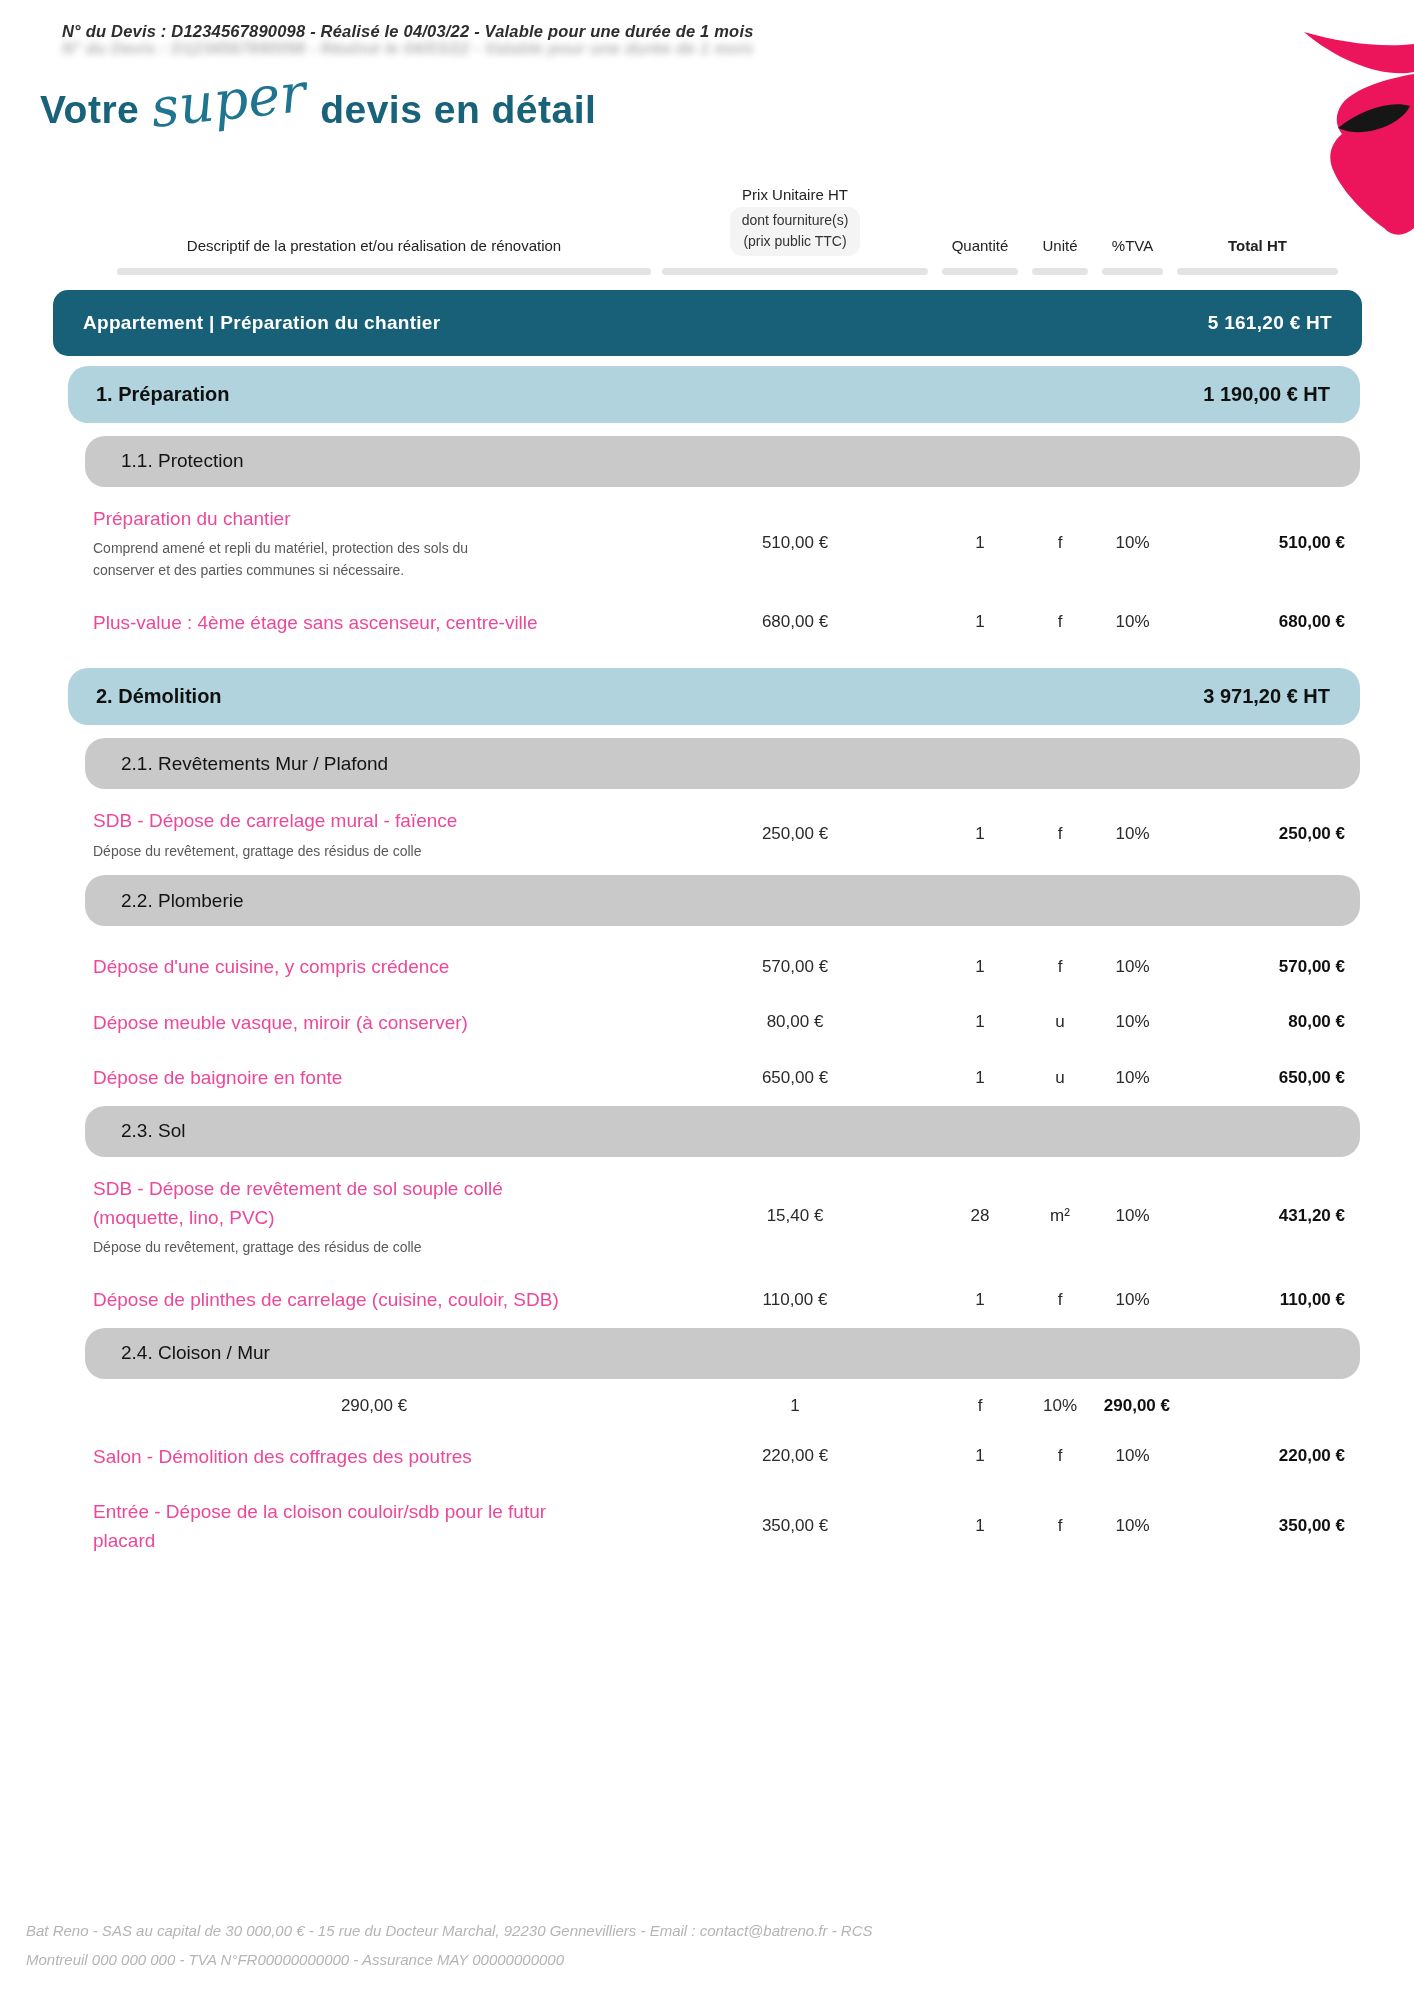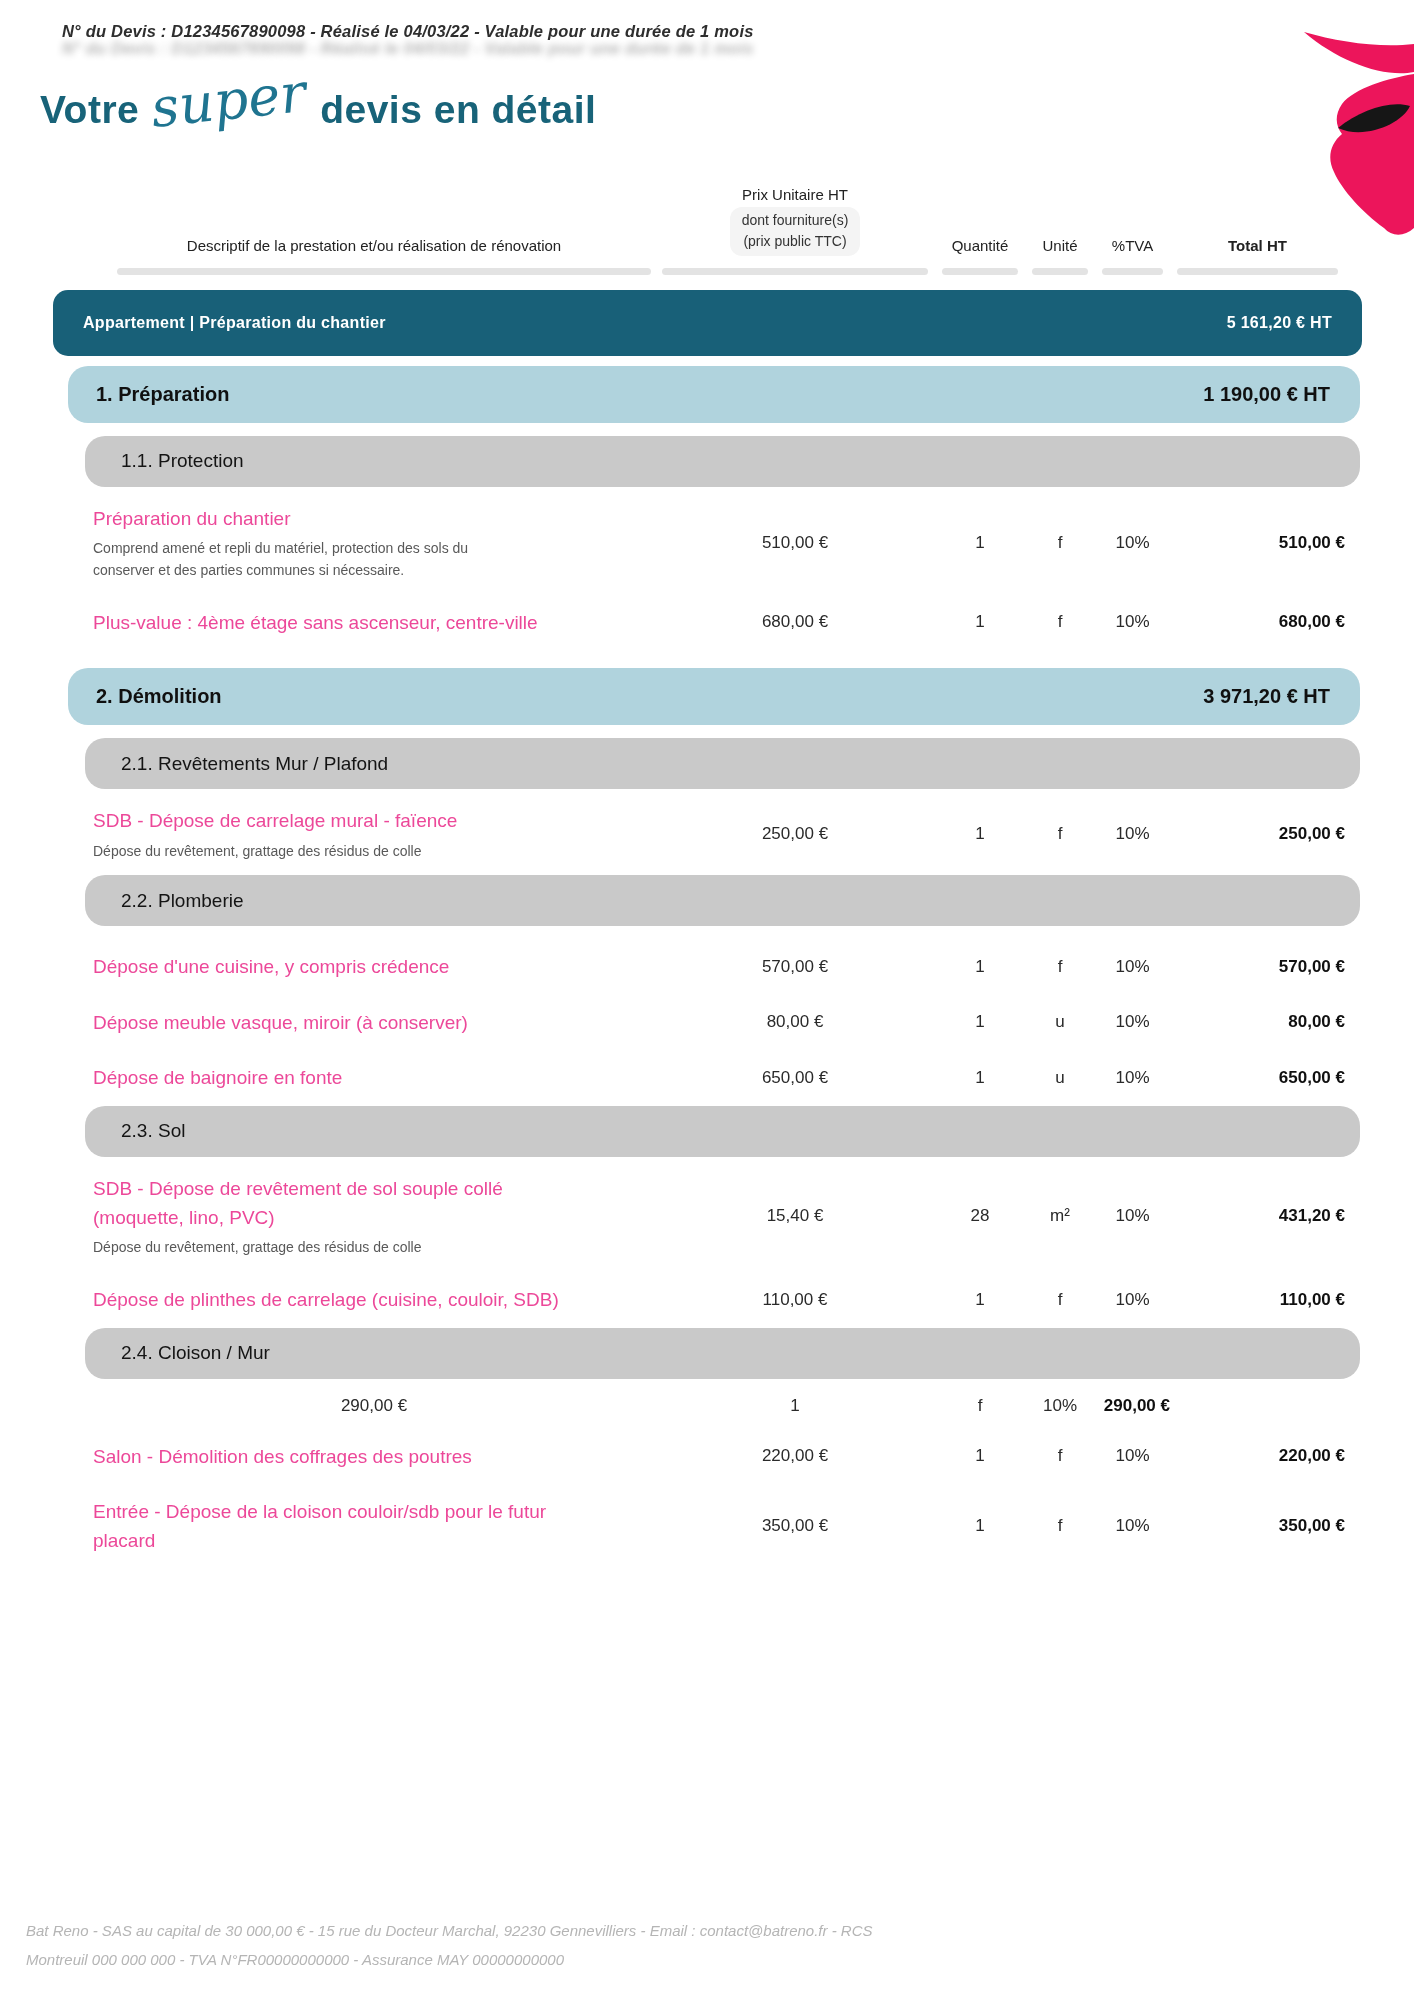--- a/index.html
+++ b/index.html
@@ -60,21 +60,21 @@
   }
   .bars { margin-top:12px; align-items:center; }
   .bar { height:7px; background:#e3e3e3; border-radius:4px; margin:0 7px; }
   .bar-desc { margin-left:24px; margin-right:4px; }
 
   
   .banner {
     margin:15px 0 0 53px; width:1309px; height:66px;
     background:#186078; border-radius:15px;
     display:flex; justify-content:space-between; align-items:center;
-    padding:0 30px; color:#ffffff; font-weight:800; font-size:16px;
+    padding:0 30px; color:#ffffff; font-weight:800; font-size:19px;
     letter-spacing:0.3px;
   }
 
   
   .section {
     margin:10px 0 0 68px; width:1292px; height:57px;
     background:#b0d3dd; border-radius:20px;
     display:flex; justify-content:space-between; align-items:center;
     padding:0 30px 0 28px; color:#101010; font-weight:700; font-size:20px;
   }

